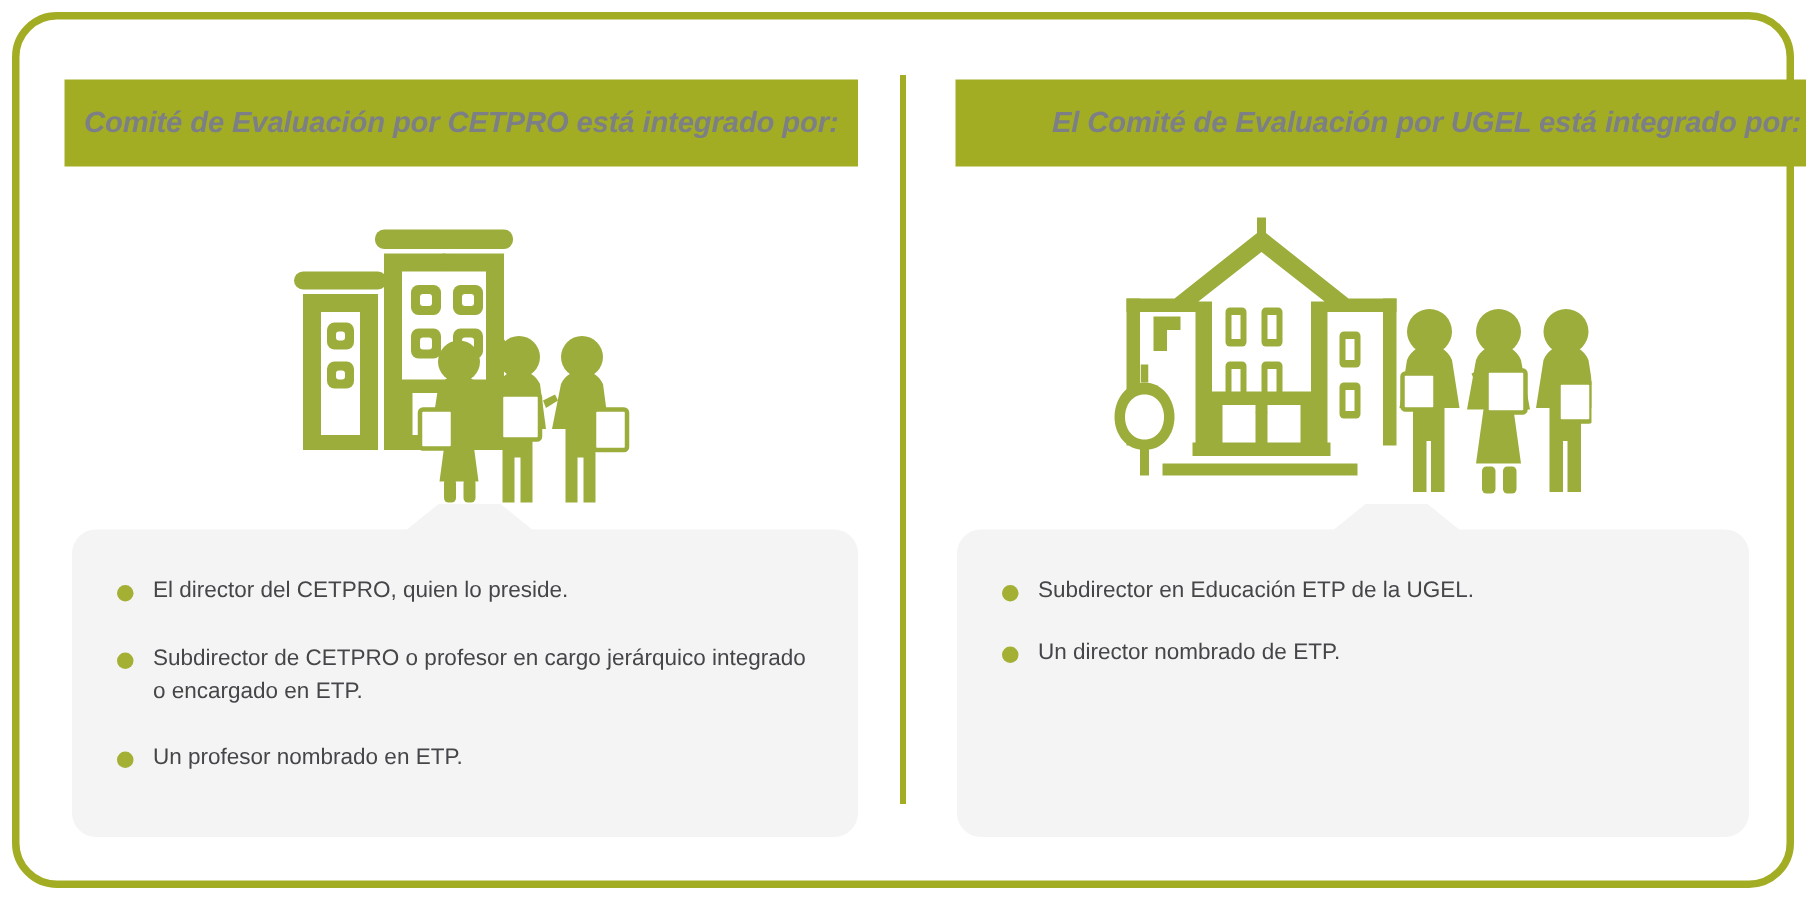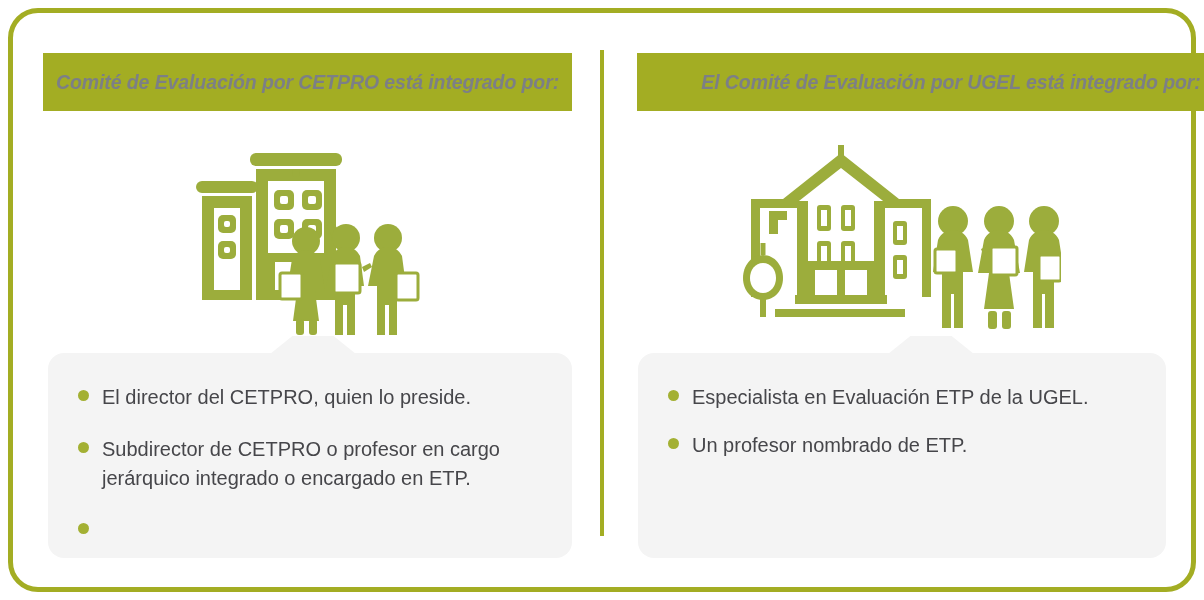--- a/index.html
+++ b/index.html
@@ -114,21 +114,21 @@
   #panel-cetpro .card-notch { left: 222px; }
   #panel-ugel   .card-notch { left: 250px; }
 
   
   .bullet-list { list-style: none; }
 
   .bullet-item {
     position: relative;
     padding-left: 32px;
     color: #46464a;
-    font-size: 20px;
+    font-size: 15px;
     line-height: 1.45;
   }
   #panel-cetpro .bullet-item { margin-bottom: 23px; }
   #panel-cetpro .bullet-item:last-child { margin-bottom: 0; }
   #panel-ugel   .bullet-item { margin-bottom: 19px; text-align: justify; }
   #panel-ugel   .bullet-item:last-child { margin-bottom: 0; }
 
   .bullet-dot {
     position: absolute;
     left: 8px;
@@ -218,20 +218,21 @@
         <li class="bullet-item">
           <span class="bullet-dot"></span>
           <span>El director del CETPRO, quien lo preside.</span>
         </li>
         <li class="bullet-item">
           <span class="bullet-dot"></span>
           <span>Subdirector de CETPRO o profesor en cargo jerárquico integrado o encargado en ETP.</span>
         </li>
         <li class="bullet-item">
           <span class="bullet-dot"></span>
+          <span>Un profesor nombrado en ETP.</span>
         </li>
       </ul>
     </div>
   </div>
 
   <div id="column-divider"></div>
 
   <div class="panel" id="panel-ugel">
 
     <div class="panel-header">
@@ -306,23 +307,23 @@
           <rect x="298" y="112" width="22" height="26" rx="2" fill="#ffffff" stroke="#9cad3c" stroke-width="3"></rect>
         </g>
       </svg>
     </div>
 
     <div class="panel-card">
       <div class="card-notch"></div>
       <ul class="bullet-list">
         <li class="bullet-item">
           <span class="bullet-dot"></span>
-          <span>Especialista en Evaluación ETP de la UGEL.</span>
-        </li>
-        <li class="bullet-item">
-          <span class="bullet-dot"></span>
-          <span>Un profesor nombrado de ETP.</span>
+          <span>Subdirector en Educación ETP de la UGEL.</span>
+        </li>
+        <li class="bullet-item">
+          <span class="bullet-dot"></span>
+          <span>Un director nombrado de ETP.</span>
         </li>
       </ul>
     </div>
   </div>
 
 </div>
 
 </body></html>

